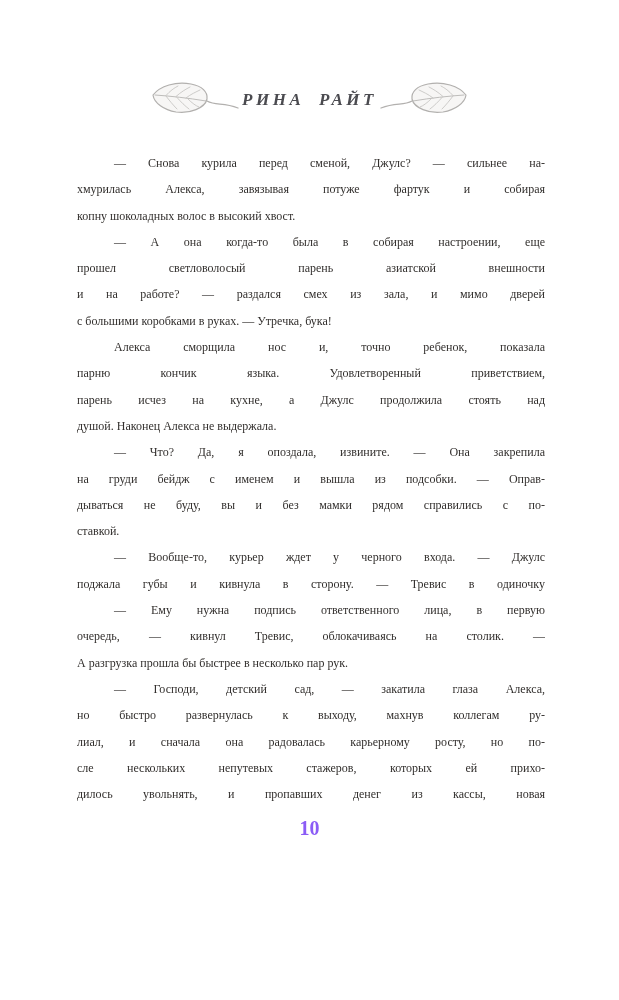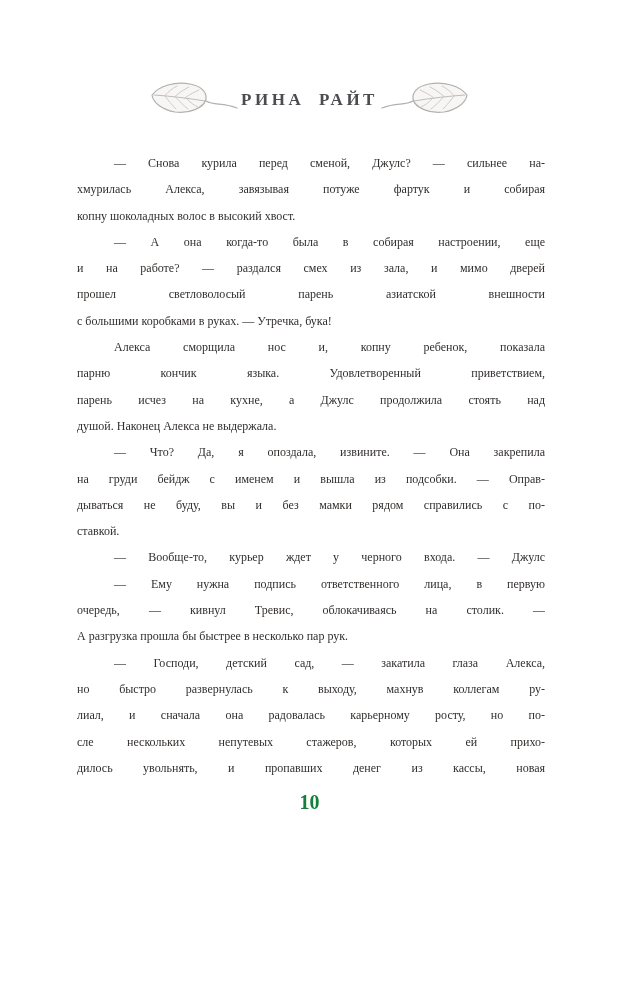--- a/index.html
+++ b/index.html
@@ -12,20 +12,21 @@
   .page { width: 619px; height: 1000px; position: relative; }
 
   
   .header {
     display: flex;
     align-items: center;
     justify-content: center;
     gap: 2px;
     padding-top: 80px;
     height: 40px;
+    font-style: italic;
   }
   .author {
     font-size: 17px;
     font-weight: 600;
     letter-spacing: 3.5px;
     word-spacing: 7px;
     color: #4b4b50;
     white-space: nowrap;
   }
   .ornament { flex: 0 0 auto; display: block; }
@@ -53,21 +54,21 @@
   .line.last { text-align-last: left; }
 
   
   .footer {
     margin-top: 10px;
     text-align: center;
   }
   .page-number {
     font-size: 20px;
     font-weight: 700;
-    color: #15803d;
+    color: #8b5cf6;
   }
 </style>
 </head>
 <body>
 
 <div class="page">
 
   <div class="header">
     <svg class="ornament" width="90" height="40" viewBox="0 0 90 40" aria-hidden="true">
       <path d="M57,21 C66,26 73,22 88,28" fill="none" stroke="#b2b0ae" stroke-width="1.3" stroke-linecap="round"></path>
@@ -101,38 +102,39 @@
   </div>
 
   <div class="body-text">
       <div class="para">
         <div class="line first">— Снова курила перед сменой, Джулс? — сильнее на-</div>
         <div class="line">хмурилась Алекса, завязывая потуже фартук и собирая</div>
         <div class="line last">копну шоколадных волос в высокий хвост.</div>
       </div>
       <div class="para">
         <div class="line first">— А она когда-то была в собирая настроении, еще</div>
+        <div class="line">прошел светловолосый парень азиатской внешности</div>
         <div class="line">и на работе? — раздался смех из зала, и мимо дверей</div>
-        <div class="line">прошел светловолосый парень азиатской внешности</div>
         <div class="line last">с большими коробками в руках. — Утречка, бука!</div>
       </div>
       <div class="para">
-        <div class="line first">Алекса сморщила нос и, копну ребенок, показала</div>
+        <div class="line first">Алекса сморщила нос и, точно ребенок, показала</div>
         <div class="line">парню кончик языка. Удовлетворенный приветствием,</div>
         <div class="line">парень исчез на кухне, а Джулс продолжила стоять над</div>
         <div class="line last">душой. Наконец Алекса не выдержала.</div>
       </div>
       <div class="para">
         <div class="line first">— Что? Да, я опоздала, извините. — Она закрепила</div>
         <div class="line">на груди бейдж с именем и вышла из подсобки. — Оправ-</div>
         <div class="line">дываться не буду, вы и без мамки рядом справились с по-</div>
         <div class="line last">ставкой.</div>
       </div>
       <div class="para">
         <div class="line first">— Вообще-то, курьер ждет у черного входа. — Джулс</div>
+        <div class="line">поджала губы и кивнула в сторону. — Тревис в одиночку</div>
       </div>
       <div class="para">
         <div class="line first">— Ему нужна подпись ответственного лица, в первую</div>
         <div class="line">очередь, — кивнул Тревис, облокачиваясь на столик. —</div>
         <div class="line last">А разгрузка прошла бы быстрее в несколько пар рук.</div>
       </div>
       <div class="para">
         <div class="line first">— Господи, детский сад, — закатила глаза Алекса,</div>
         <div class="line">но быстро развернулась к выходу, махнув коллегам ру-</div>
       </div>

